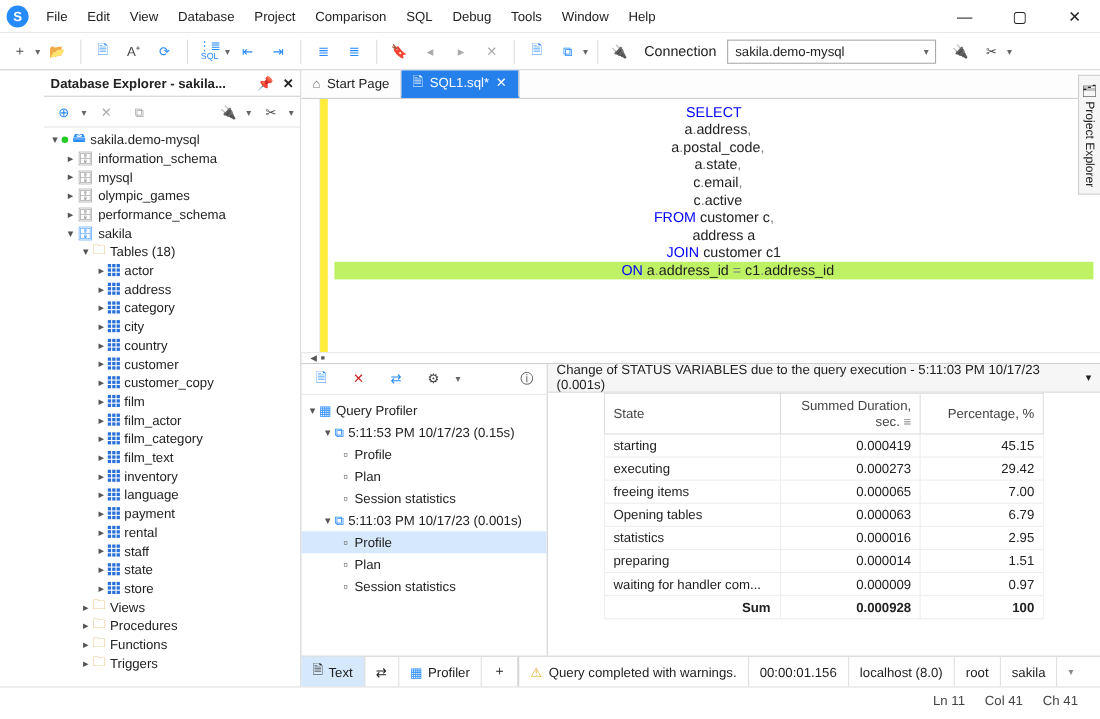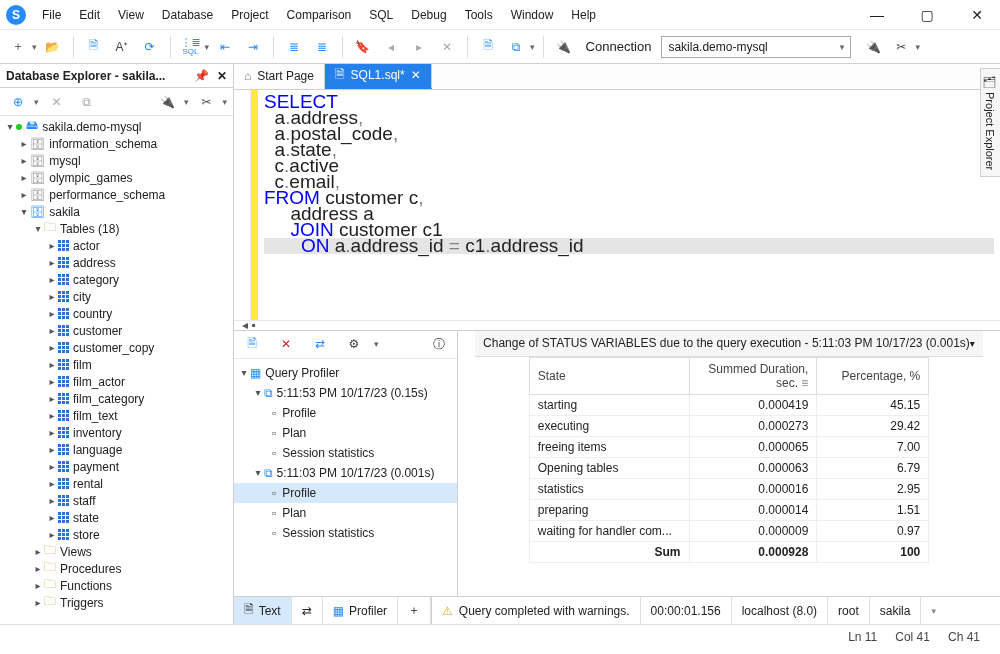--- a/index.html
+++ b/index.html
@@ -9,21 +9,21 @@
 .menubar { display: flex; gap: 2px; }
 .menu-item { padding: 4px 8px; cursor: default; }
 .win-controls { display: flex; gap: 24px; margin-right: 10px; position: absolute; right: 0; }
 .win-btn { width: 26px; height: 26px; display: flex; align-items: center; justify-content: center; font-size: 14px; }
 .toolbar { height: 34px; display: flex; align-items: center; padding: 0 6px; border-bottom: 1px solid #d0d0d0; gap: 4px; }
 .tb-btn { width: 24px; height: 24px; display: flex; align-items: center; justify-content: center; border: 1px solid transparent; color: #444; }
 .tb-sep { width: 1px; height: 22px; background: #ddd; margin: 0 4px; }
 .tb-dd { font-size: 9px; color: #666; margin-left: -2px; }
 .conn-label { margin-left: 6px; margin-right: 6px; font-size: 13px; }
 .conn-select { width: 190px; height: 22px; border: 1px solid #aaa; padding: 0 6px; display: flex; align-items: center; justify-content: space-between; font-size: 12px; }
-.main { display: flex; height: 560px; }
+.main { display: flex; height: 560px; margin-left: 40px; }
 .sidebar { width: 234px; border-right: 1px solid #d0d0d0; display: flex; flex-direction: column; }
 .panel-header { height: 24px; display: flex; align-items: center; padding: 0 6px; border-bottom: 1px solid #d0d0d0; justify-content: space-between; font-size: 12px; font-weight: 600; }
 .panel-tb { height: 28px; display: flex; align-items: center; padding: 0 6px; border-bottom: 1px solid #e8e8e8; gap: 6px; }
 .tree { flex: 1; overflow: auto; padding: 2px 0; }
 .tree-row { display: flex; align-items: center; height: 17px; padding-left: 4px; white-space: nowrap; font-size: 12px; }
 .exp { width: 12px; display: inline-flex; justify-content: center; color: #555; font-size: 10px; }
 .db-ico { color: #268bff; margin-right: 4px; }
 .db-ico-g { color: #888; margin-right: 4px; }
 .fold-ico { color: #d9a23a; margin-right: 4px; }
 .tab-ico-grid { display: inline-flex; flex-direction: column; gap: 1px; margin-right: 4px; }
@@ -31,21 +31,21 @@
 .tab-ico-grid i { width: 3px; height: 3px; background: #2a70d8; display: block; }
 .content { flex: 1; display: flex; flex-direction: column; }
 .tabs { height: 26px; display: flex; align-items: stretch; border-bottom: 1px solid #d0d0d0; background: #fdfdfd; }
 .tab { display: flex; align-items: center; padding: 0 10px; gap: 6px; border-right: 1px solid #d0d0d0; font-size: 12px; }
 .tab.active { background: #2680eb; color: #fff; border-bottom: 2px solid #2680eb; }
 .tab.active .tab-close { color: #fff; }
 .tab-close { font-size: 12px; color: #666; }
 .editor { flex: 1; display: flex; background: #fff; position: relative; min-height: 230px; }
 .gutter { width: 16px; background: #fff; }
 .fold-bar { width: 8px; background: #ffec3d; border-left: 1px solid #eee; }
-.code { flex: 1; padding: 4px 6px; font-family: Consolas, monospace; font-size: 19px; line-height: 16px; }
+.code { flex: 1; padding: 4px 6px; font-family: Consolas, monospace; font-size: 13px; line-height: 16px; text-align: center; }
 .kw { color: #0000ff; }
 .dot { color: #808080; }
 .minimap-ctrl { position: absolute; right: 4px; top: 4px; display: flex; flex-direction: column; gap: 2px; }
 .minimap-btn { width: 14px; height: 14px; border: 1px solid #aaa; font-size: 10px; display: flex; align-items: center; justify-content: center; }
 .hsplit { height: 10px; display: flex; align-items: center; padding-left: 8px; color: #555; border-top: 1px solid #e8e8e8; }
 .bottom { height: 268px; display: flex; border-top: 1px solid #d0d0d0; }
 .bleft { width: 224px; display: flex; flex-direction: column; border-right: 1px solid #d0d0d0; }
 .bleft-tb { height: 28px; display: flex; align-items: center; padding: 0 6px; gap: 10px; border-bottom: 1px solid #e8e8e8; }
 .bleft-tree { flex: 1; overflow: auto; padding: 4px 0; }
 .bl-row { display: flex; align-items: center; height: 20px; font-size: 12px; padding-left: 4px; }
@@ -56,21 +56,21 @@
 .grid table { width: 100%; border-collapse: collapse; font-size: 12px; }
 .grid th { text-align: left; padding: 4px 8px; background: #fff; border: 1px solid #ddd; font-weight: normal; color: #444; }
 .grid td { padding: 3px 8px; border: 1px solid #eee; }
 .grid td.num { text-align: right; }
 .grid tfoot td { font-weight: bold; border-top: 1px solid #bbb; text-align: right; }
 .btab { display: flex; align-items: center; padding: 0 10px; gap: 5px; height: 100%; border-right: 1px solid #e0e0e0; font-size: 12px; }
 .btab.active { background: #d6e8fb; }
 .sr-cell { padding: 0 10px; border-left: 1px solid #e0e0e0; height: 100%; display: flex; align-items: center; font-size: 12px; }
 .warn-ico { color: #e6a817; margin-right: 6px; }
 .statusbar { height: 24px; border-top: 1px solid #e0e0e0; display: flex; align-items: center; justify-content: flex-end; padding: 0 20px; font-size: 12px; gap: 18px; color: #444; }
-.cursor-line { background: #e5e5e5; display: block; }
+.cursor-line { background: #bef264; display: block; }
 .project-explorer-tab { position: absolute; right: 0; top: 68px; writing-mode: vertical-rl; padding: 6px 3px; font-size: 11px; background: #f6f6f6; border: 1px solid #d0d0d0; border-right: none; }
 </style>
 </head>
 <body>
 
 <div class="titlebar">
   <div class="logo">S</div>
   <div class="menubar" id="menubar">
       <div class="menu-item">File</div>
       <div class="menu-item">Edit</div>
@@ -602,22 +602,22 @@
     </div>
 
     <div class="editor">
       <div class="gutter"></div>
       <div class="fold-bar"></div>
       <div class="code">
 <div><span class="kw">SELECT</span></div>
 <div>&nbsp;&nbsp;<span>a</span><span class="dot">.</span><span>address</span><span class="dot">,</span></div>
 <div>&nbsp;&nbsp;<span>a</span><span class="dot">.</span><span>postal_code</span><span class="dot">,</span></div>
 <div>&nbsp;&nbsp;<span>a</span><span class="dot">.</span><span>state</span><span class="dot">,</span></div>
+<div>&nbsp;&nbsp;<span>c</span><span class="dot">.</span><span>email</span><span class="dot">,</span></div>
 <div>&nbsp;&nbsp;<span>c</span><span class="dot">.</span><span>active</span></div>
-<div>&nbsp;&nbsp;<span>c</span><span class="dot">.</span><span>email</span><span class="dot">,</span></div>
 <div><span class="kw">FROM</span> <span>customer c</span><span class="dot">,</span></div>
 <div>&nbsp;&nbsp;&nbsp;&nbsp;&nbsp;<span>address a</span></div>
 <div>&nbsp;&nbsp;&nbsp;&nbsp;&nbsp;<span class="kw">JOIN</span> <span>customer c1</span></div>
 <span class="cursor-line" style="width:100%">&nbsp;&nbsp;&nbsp;&nbsp;&nbsp;&nbsp;&nbsp;<span class="kw">ON</span> <span>a</span><span class="dot">.</span><span>address_id</span> <span class="dot">=</span> <span>c1</span><span class="dot">.</span><span>address_id</span></span>
       </div>
       <div class="minimap-ctrl">
         <div class="minimap-btn">⇅</div>
         <div class="minimap-btn">−</div>
       </div>
     </div>

